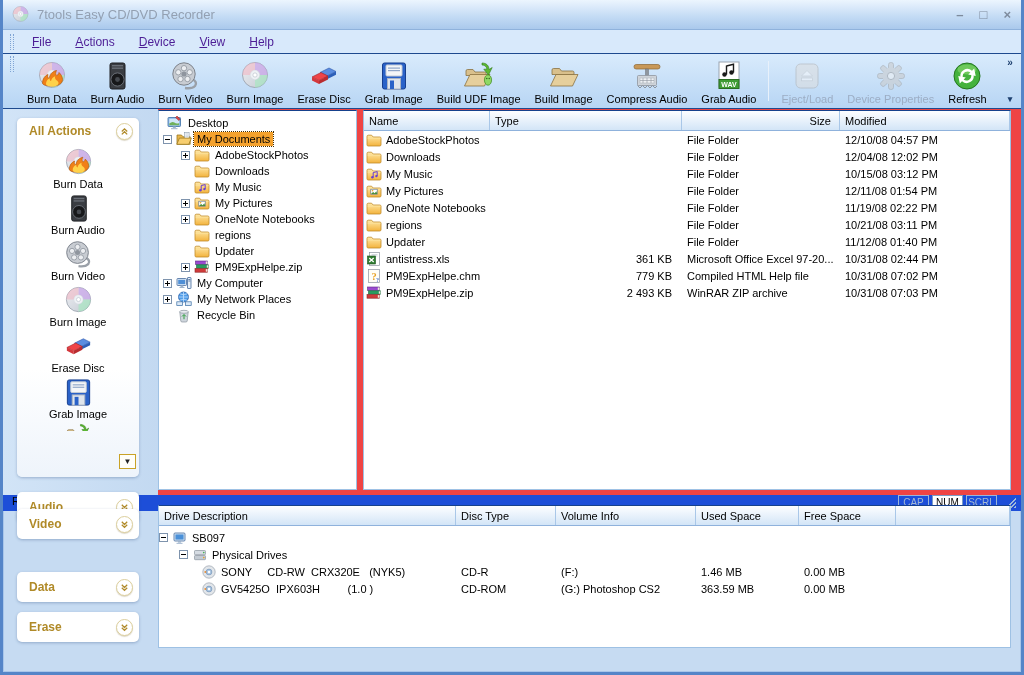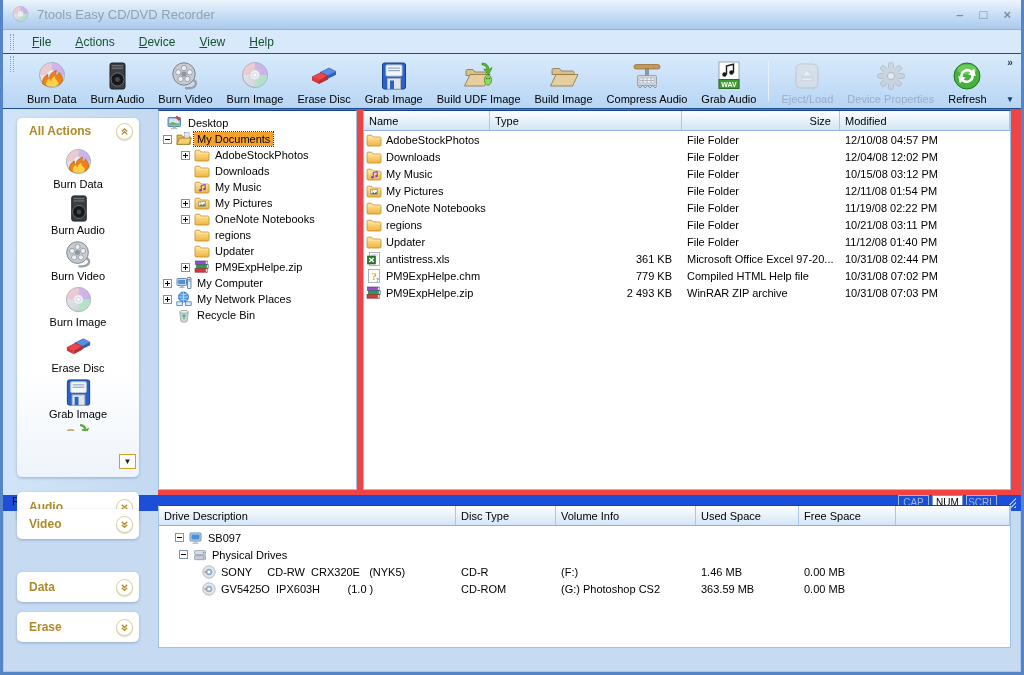--- a/index.html
+++ b/index.html
@@ -8,21 +8,21 @@
     box-shadow:inset 1px 0 0 #a9c6ea, inset -1px 0 0 #a9c6ea, inset 0 -1px 0 #a9c6ea;}
   
   .titlebar{height:30px;background:linear-gradient(#ecf5fe,#c5dcf5 55%,#aac9ec);display:flex;align-items:center;padding:0 10px 0 8px;border-bottom:1px solid #8fb2dc;}
   .titlebar .appicon{width:19px;height:19px;}
   .title-text{color:#93a0b2;font-size:13px;margin-left:7px;flex:1;}
   .tb-controls{display:flex;gap:16px;color:#7e8b9d;font-size:13px;font-weight:bold;}
   .tb-controls span{cursor:default;line-height:1;}
   
   .menubar{height:24px;background:#d8e9fb;border-bottom:1px solid #1e4a8e;display:flex;align-items:center;padding-left:5px;}
   .grip{width:4px;height:16px;border-left:1px dotted #7fa4d4;border-right:1px dotted #7fa4d4;margin:0 6px 0 2px;}
-  .menu-item{padding:4px 12px;font-size:12px;color:#14532d;}
+  .menu-item{padding:4px 12px;font-size:12px;color:#4c1d95;}
   .menu-item::first-letter{text-decoration:underline;}
   
   .toolbar{height:55px;background:linear-gradient(#d9ebfc,#b7d5f4);border-bottom:1px solid #1e4a8e;display:flex;align-items:stretch;padding:2px 18px 1px 5px;position:relative;}
   .tbtn{display:flex;flex-direction:column;align-items:center;justify-content:flex-end;padding:1px 7px 2px;}
   .tbtn .ic{width:32px;height:32px;}
   .tbtn .ic svg{width:32px;height:32px;display:block;}
   .tbtn .lb{font-size:11px;color:#000;white-space:nowrap;margin-top:1px;}
   .tbtn.disabled .lb{color:#9cadc4;}
   .tbtn.disabled .ic{filter:grayscale(1) opacity(0.55);}
   .tsep{width:1px;background:#94b6da;border-right:1px solid #e8f1fb;margin:5px 5px 6px;}
@@ -808,21 +808,21 @@
       <div class="colhead dl-grid">
         <span class="hc">Drive Description</span>
         <span class="hc">Disc Type</span>
         <span class="hc">Volume Info</span>
         <span class="hc">Used Space</span>
         <span class="hc">Free Space</span>
         <span class="hc"></span>
       </div>
       <div class="dl-rows">
         <div class="dl-row">
-          <span class="dl-tree lv1" style="padding-left:16px;">
+          <span class="dl-tree lv1" style="padding-left:0;">
             <span class="exp minus"></span>
             <span class="nicon">
                 <svg>
                   <use href="#s-monitor16"></use>
                 </svg>
               </span>
             <span class="drv-label">SB097</span>
           </span>
           <span class="dcell"></span>
             <span class="dcell"></span>

